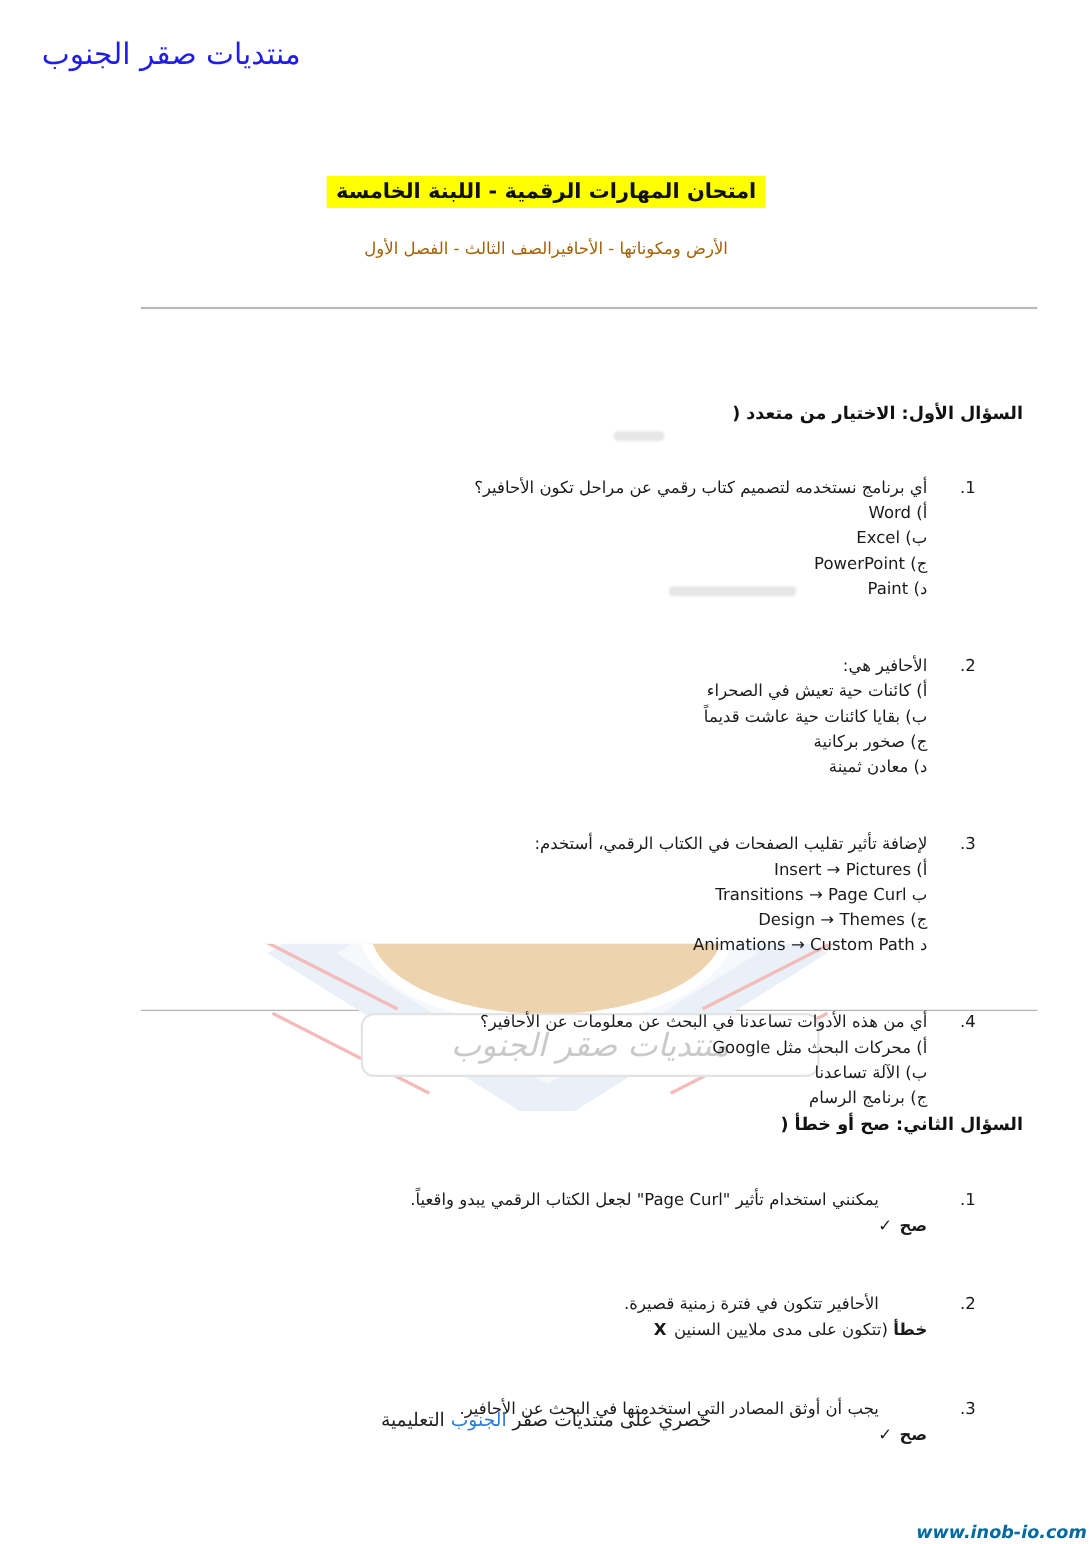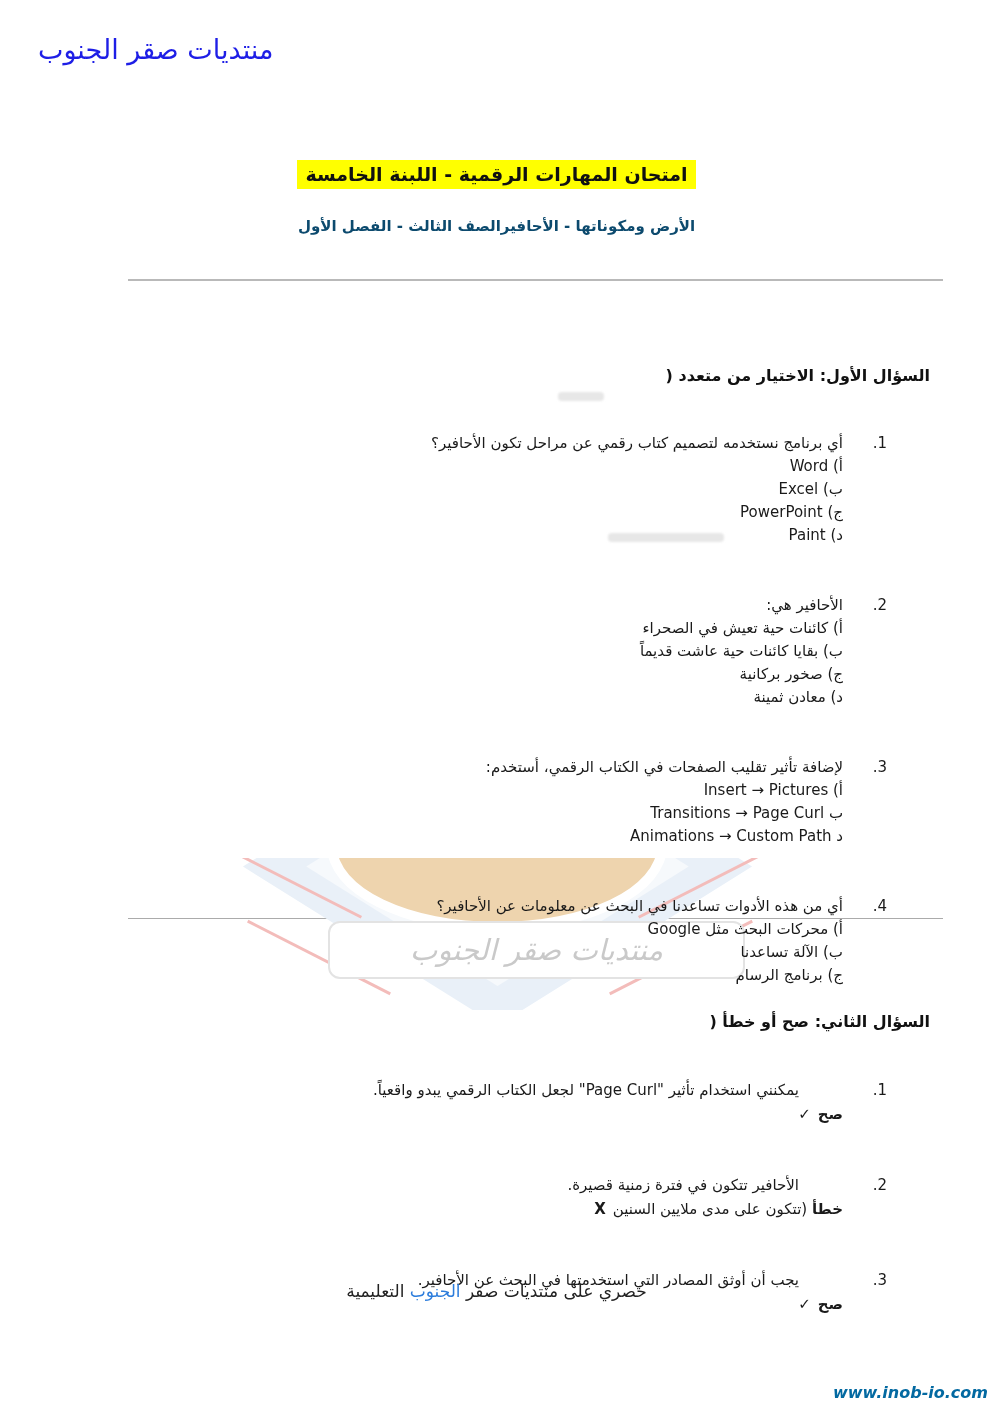--- a/index.html
+++ b/index.html
@@ -17,21 +17,21 @@
   }
 
   
   .title-wrap { top:160px; left:0; width:100%; text-align:center; direction:rtl; }
   .title-highlight {
     display:inline-block; background:#ffff00; color:#111;
     font-weight:bold; font-size:19px; padding:3px 8px 4px 8px;
   }
   .subtitle {
     top:217px; left:0; width:100%; text-align:center; direction:rtl;
-    font-weight:bold; font-size:15px; color:#0c4a6e;
+    font-weight:normal; font-size:15px; color:#a16207;
   }
 
   .rule { left:128px; width:815px; height:0; border-top:2px solid #b9b9b9; }
   .rule1 { top:279px; }
   .rule2 { top:918px; border-top-width:1px; border-top-color:#ababab; }
 
   
   .smudge { background:#e7e7e7; border-radius:4px; filter:blur(1px); }
   .smudge1 { left:558px; top:392px; width:46px; height:9px; }
   .smudge2 { left:608px; top:533px; width:116px; height:9px; }
@@ -153,20 +153,21 @@
         <div class="q-line">د) معادن ثمينة</div>
       </div>
     </div>
 
     <div class="q-item">
       <span class="q-num">3.</span>
       <div class="q-body">
         <div class="q-line q-text">لإضافة تأثير تقليب الصفحات في الكتاب الرقمي، أستخدم:</div>
         <div class="q-line">أ) Insert → Pictures</div>
         <div class="q-line opt-bold">ب Transitions → Page Curl</div>
+        <div class="q-line">ج) Design → Themes</div>
         <div class="q-line">د Animations → Custom Path</div>
       </div>
     </div>
 
     <div class="q-item">
       <span class="q-num">4.</span>
       <div class="q-body">
         <div class="q-line q-text">أي من هذه الأدوات تساعدنا في البحث عن معلومات عن الأحافير؟</div>
         <div class="q-line opt-bold">أ) محركات البحث مثل Google</div>
         <div class="q-line">ب) الآلة تساعدنا</div>

